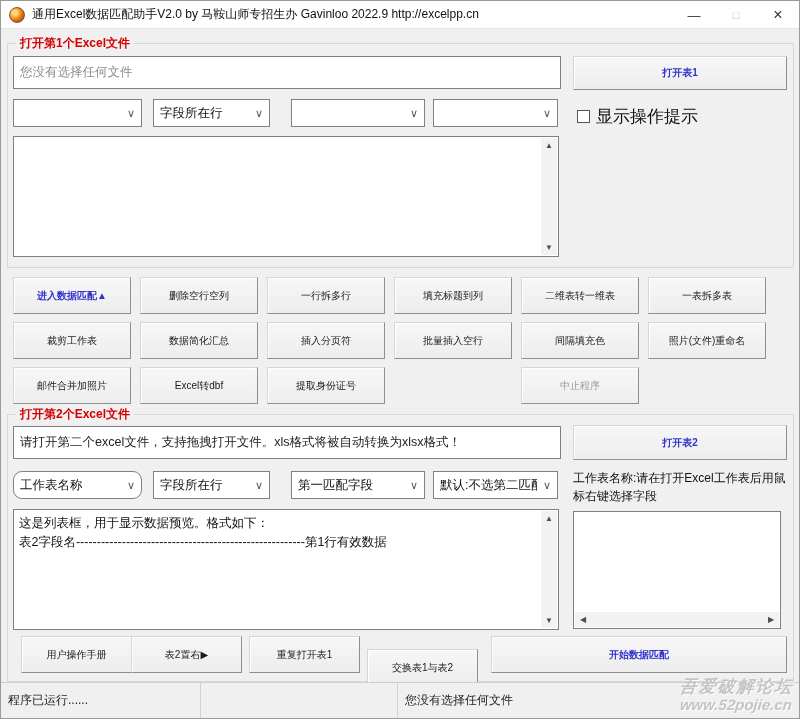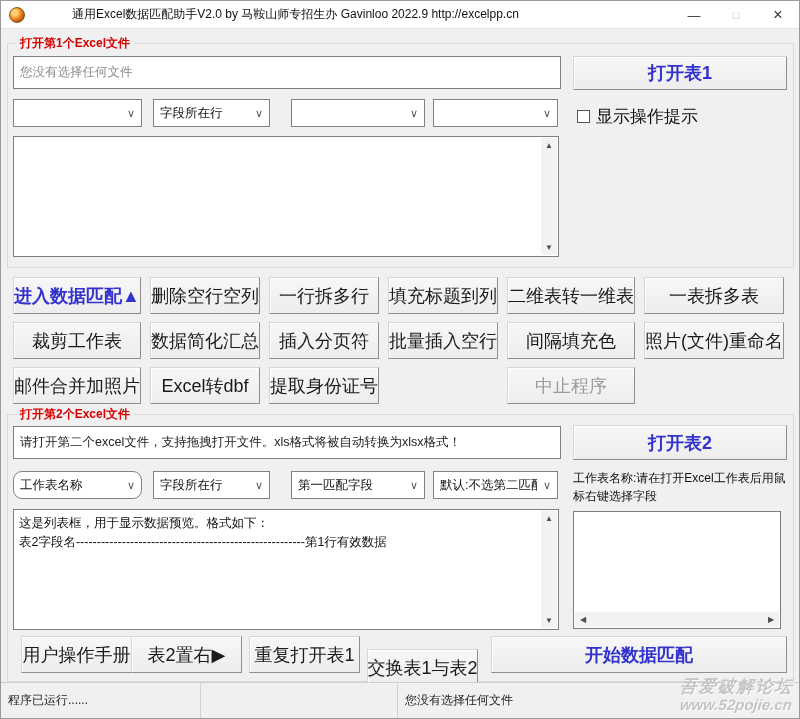--- a/index.html
+++ b/index.html
@@ -3,21 +3,21 @@
 <meta charset="utf-8">
 <style>
   * { margin:0; padding:0; box-sizing:border-box; }
   html,body { width:800px; height:719px; overflow:hidden; }
   body { font-family:"Liberation Sans","DejaVu Sans",sans-serif; background:#f0f0f0; }
   .window { position:relative; width:800px; height:719px; background:#f0f0f0;
             border:1px solid #9a9a9a; }
 
   
   .titlebar { position:absolute; left:0; top:0; width:100%; height:28px; background:#ffffff;
-              border-bottom:1px solid #e3e3e3; display:flex; align-items:center;gap:40px; }
+              border-bottom:1px solid #e3e3e3; display:flex; align-items:center; }
   .app-icon { width:16px; height:16px; margin:0 7px 0 8px; border-radius:50%;
               background:radial-gradient(circle at 35% 35%, #ffd27a 0 20%, #f08c1e 45%, #b8500f 75%, #7c2d06 100%);
               border:1px solid #8a5a20; }
   .title-text { font-size:12px; color:#111; white-space:nowrap; }
   .win-btns { position:absolute; right:0; top:0; height:28px; display:flex; }
   .win-btn { width:42px; height:28px; display:flex; align-items:center; justify-content:center;
              font-size:13px; color:#333; }
   .win-btn.max { color:#c0c0c0; font-size:11px; }
   .win-btn.close { font-size:16px; }
 
@@ -26,21 +26,21 @@
   .group-label { position:absolute; top:-8px; left:8px; background:#f0f0f0; padding:0 4px;
                  font-size:12px; font-weight:bold; color:#d40000; line-height:14px; white-space:nowrap; }
 
   
   .field { position:absolute; background:#fff; border:1px solid #7f7f7f; font-size:12.5px;
            padding:7px 6px 0 6px; overflow:hidden; white-space:nowrap; }
   .field.placeholder { color:#8a8a8a; }
   .btn { position:absolute; background:linear-gradient(#f7f7f7,#ededed);
          border:1px solid; border-color:#d6d6d6 #8f8f8f #8f8f8f #d6d6d6;
          box-shadow:inset 1px 1px 0 #ffffff;
-         font-family:inherit; font-size:18px; color:#1a1a1a;
+         font-family:inherit; font-size:10px; color:#1a1a1a;
          display:flex; align-items:center; justify-content:center; white-space:nowrap; }
   .btn.blue { color:#3232cd; font-weight:bold; }
   .btn.disabled { color:#9b9b9b; }
   .combo { position:absolute; height:28px; background:#fff; border:1px solid #818181;
            display:flex; align-items:center; font-size:12.5px; color:#111; padding-left:6px; }
   .combo .combo-text { flex:1 1 auto; overflow:hidden; white-space:nowrap; }
   .combo .chev { flex:0 0 20px; text-align:center; color:#555; font-size:11px; }
   .listbox { position:absolute; background:#fff; border:1px solid #7f7f7f; }
   .vscroll { position:absolute; top:1px; right:1px; bottom:1px; width:16px; background:#f2f2f2;
              display:flex; flex-direction:column; justify-content:space-between; }

